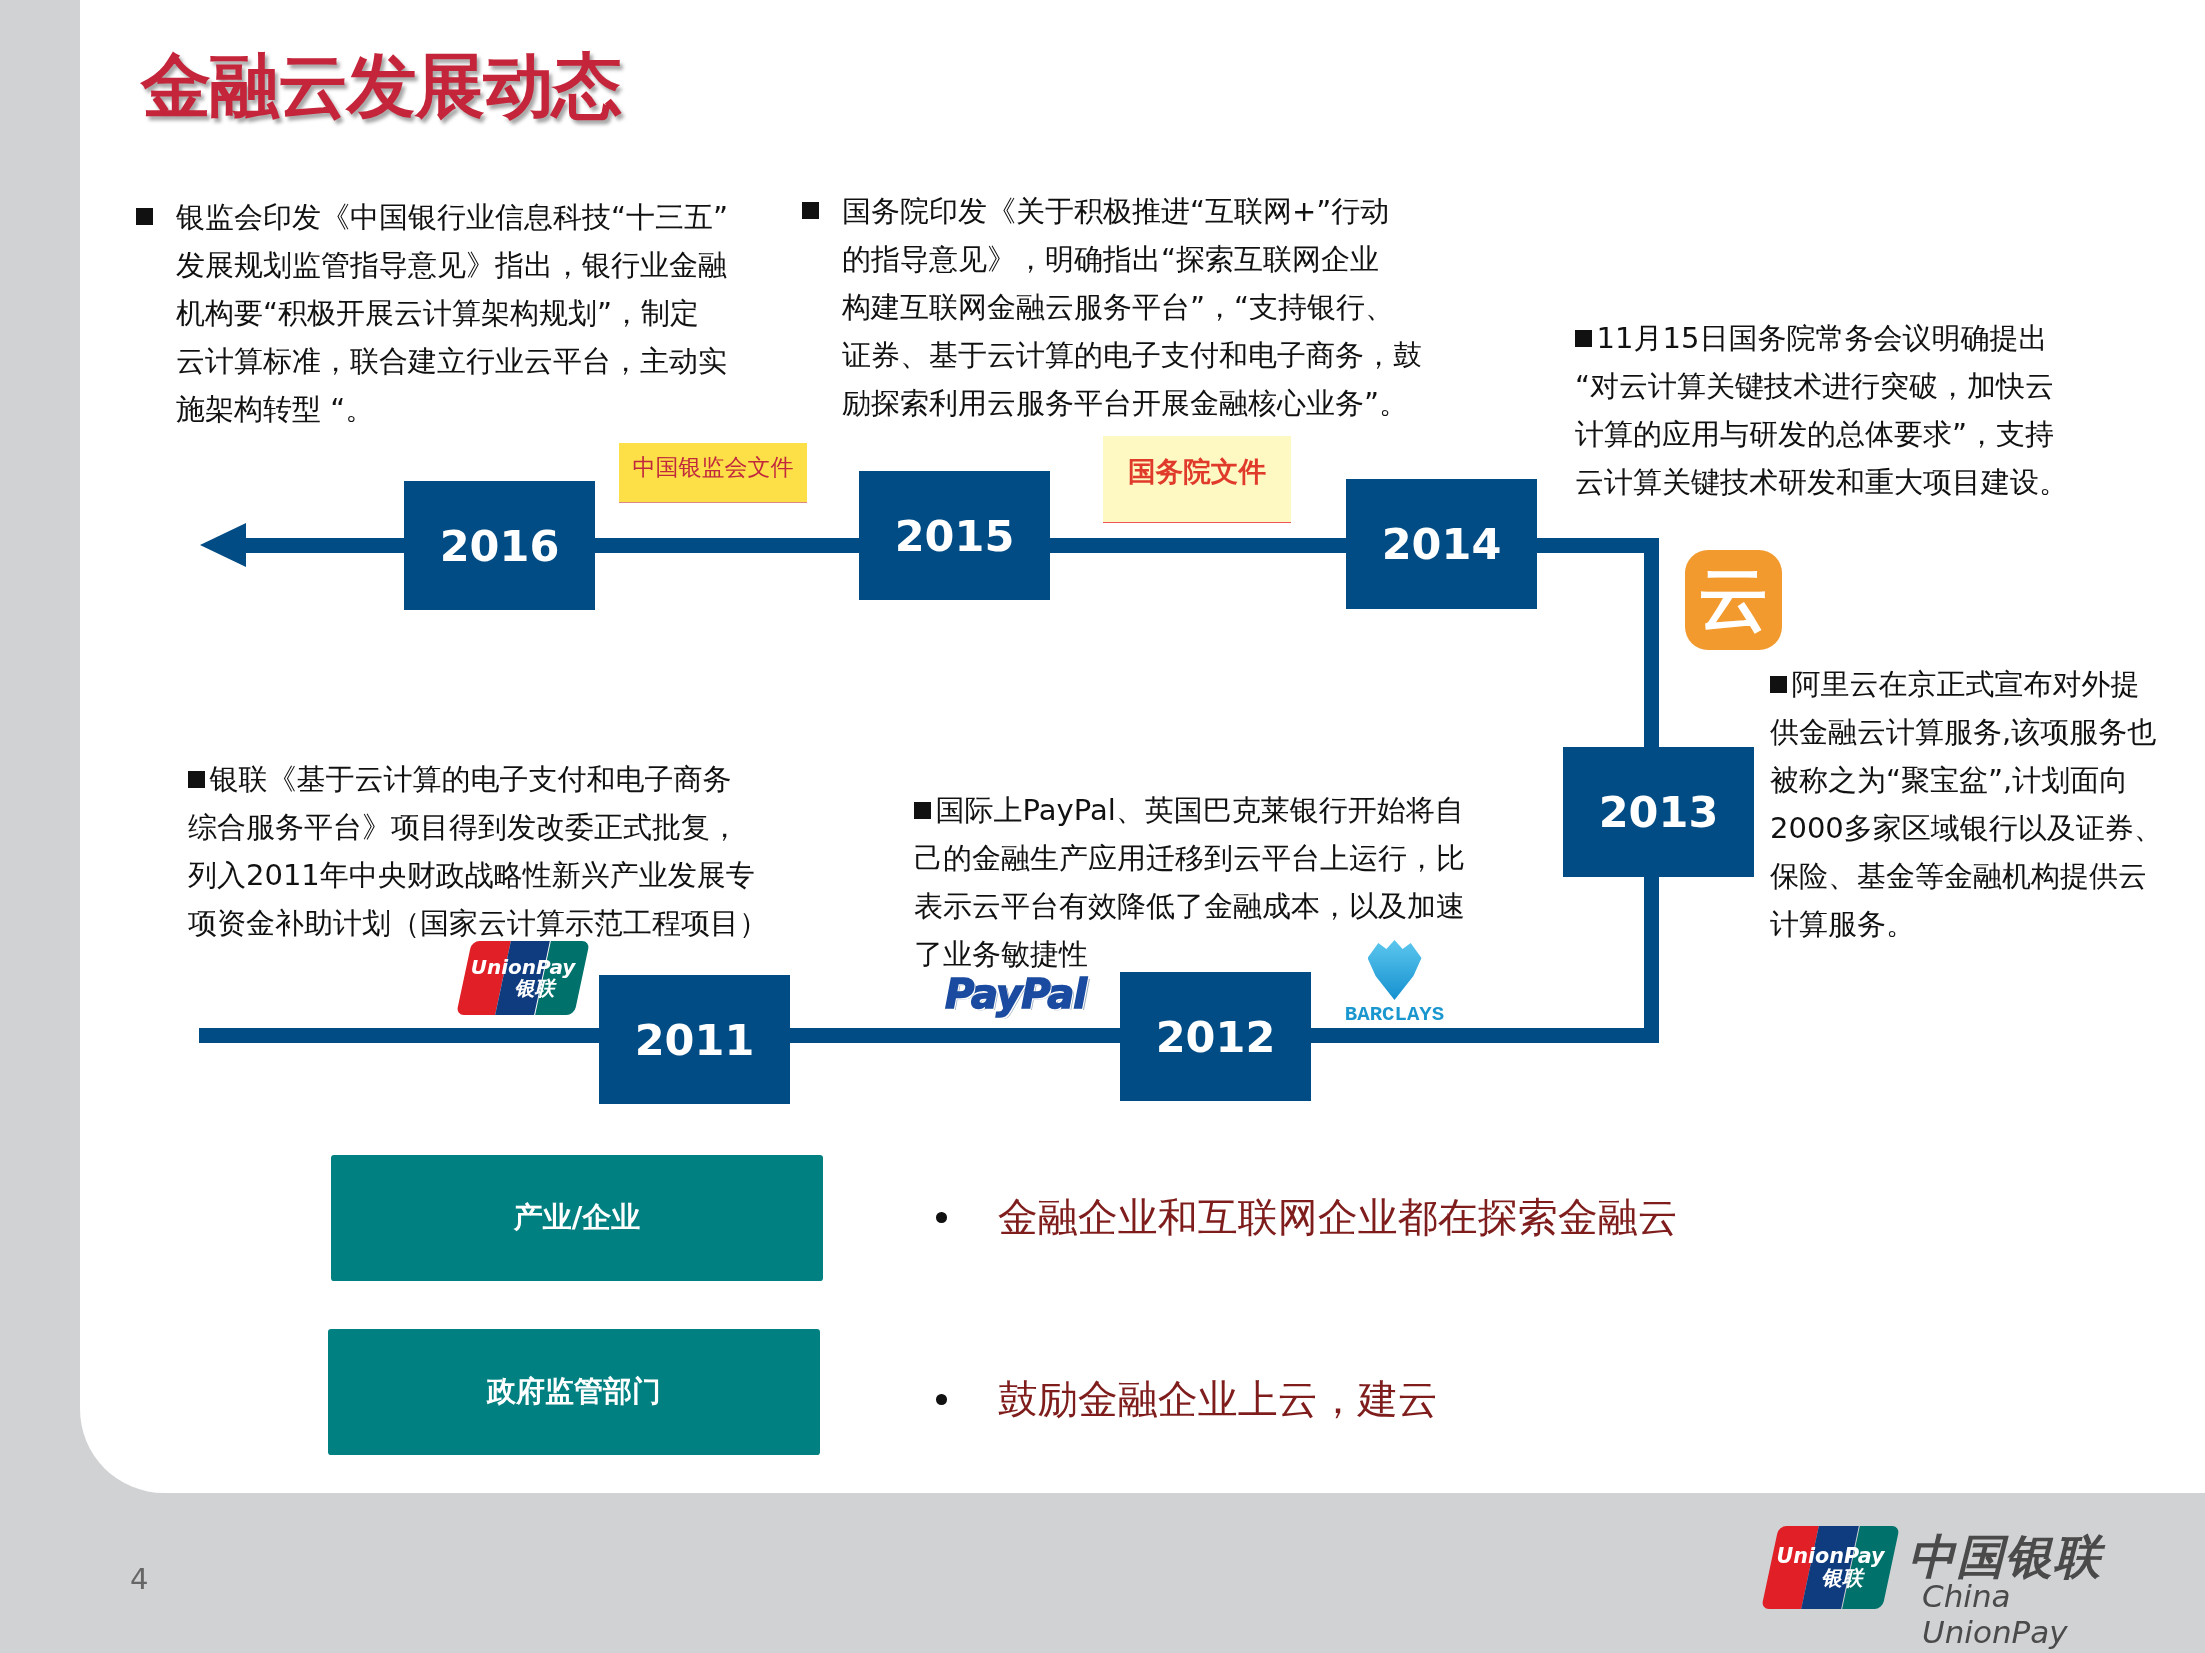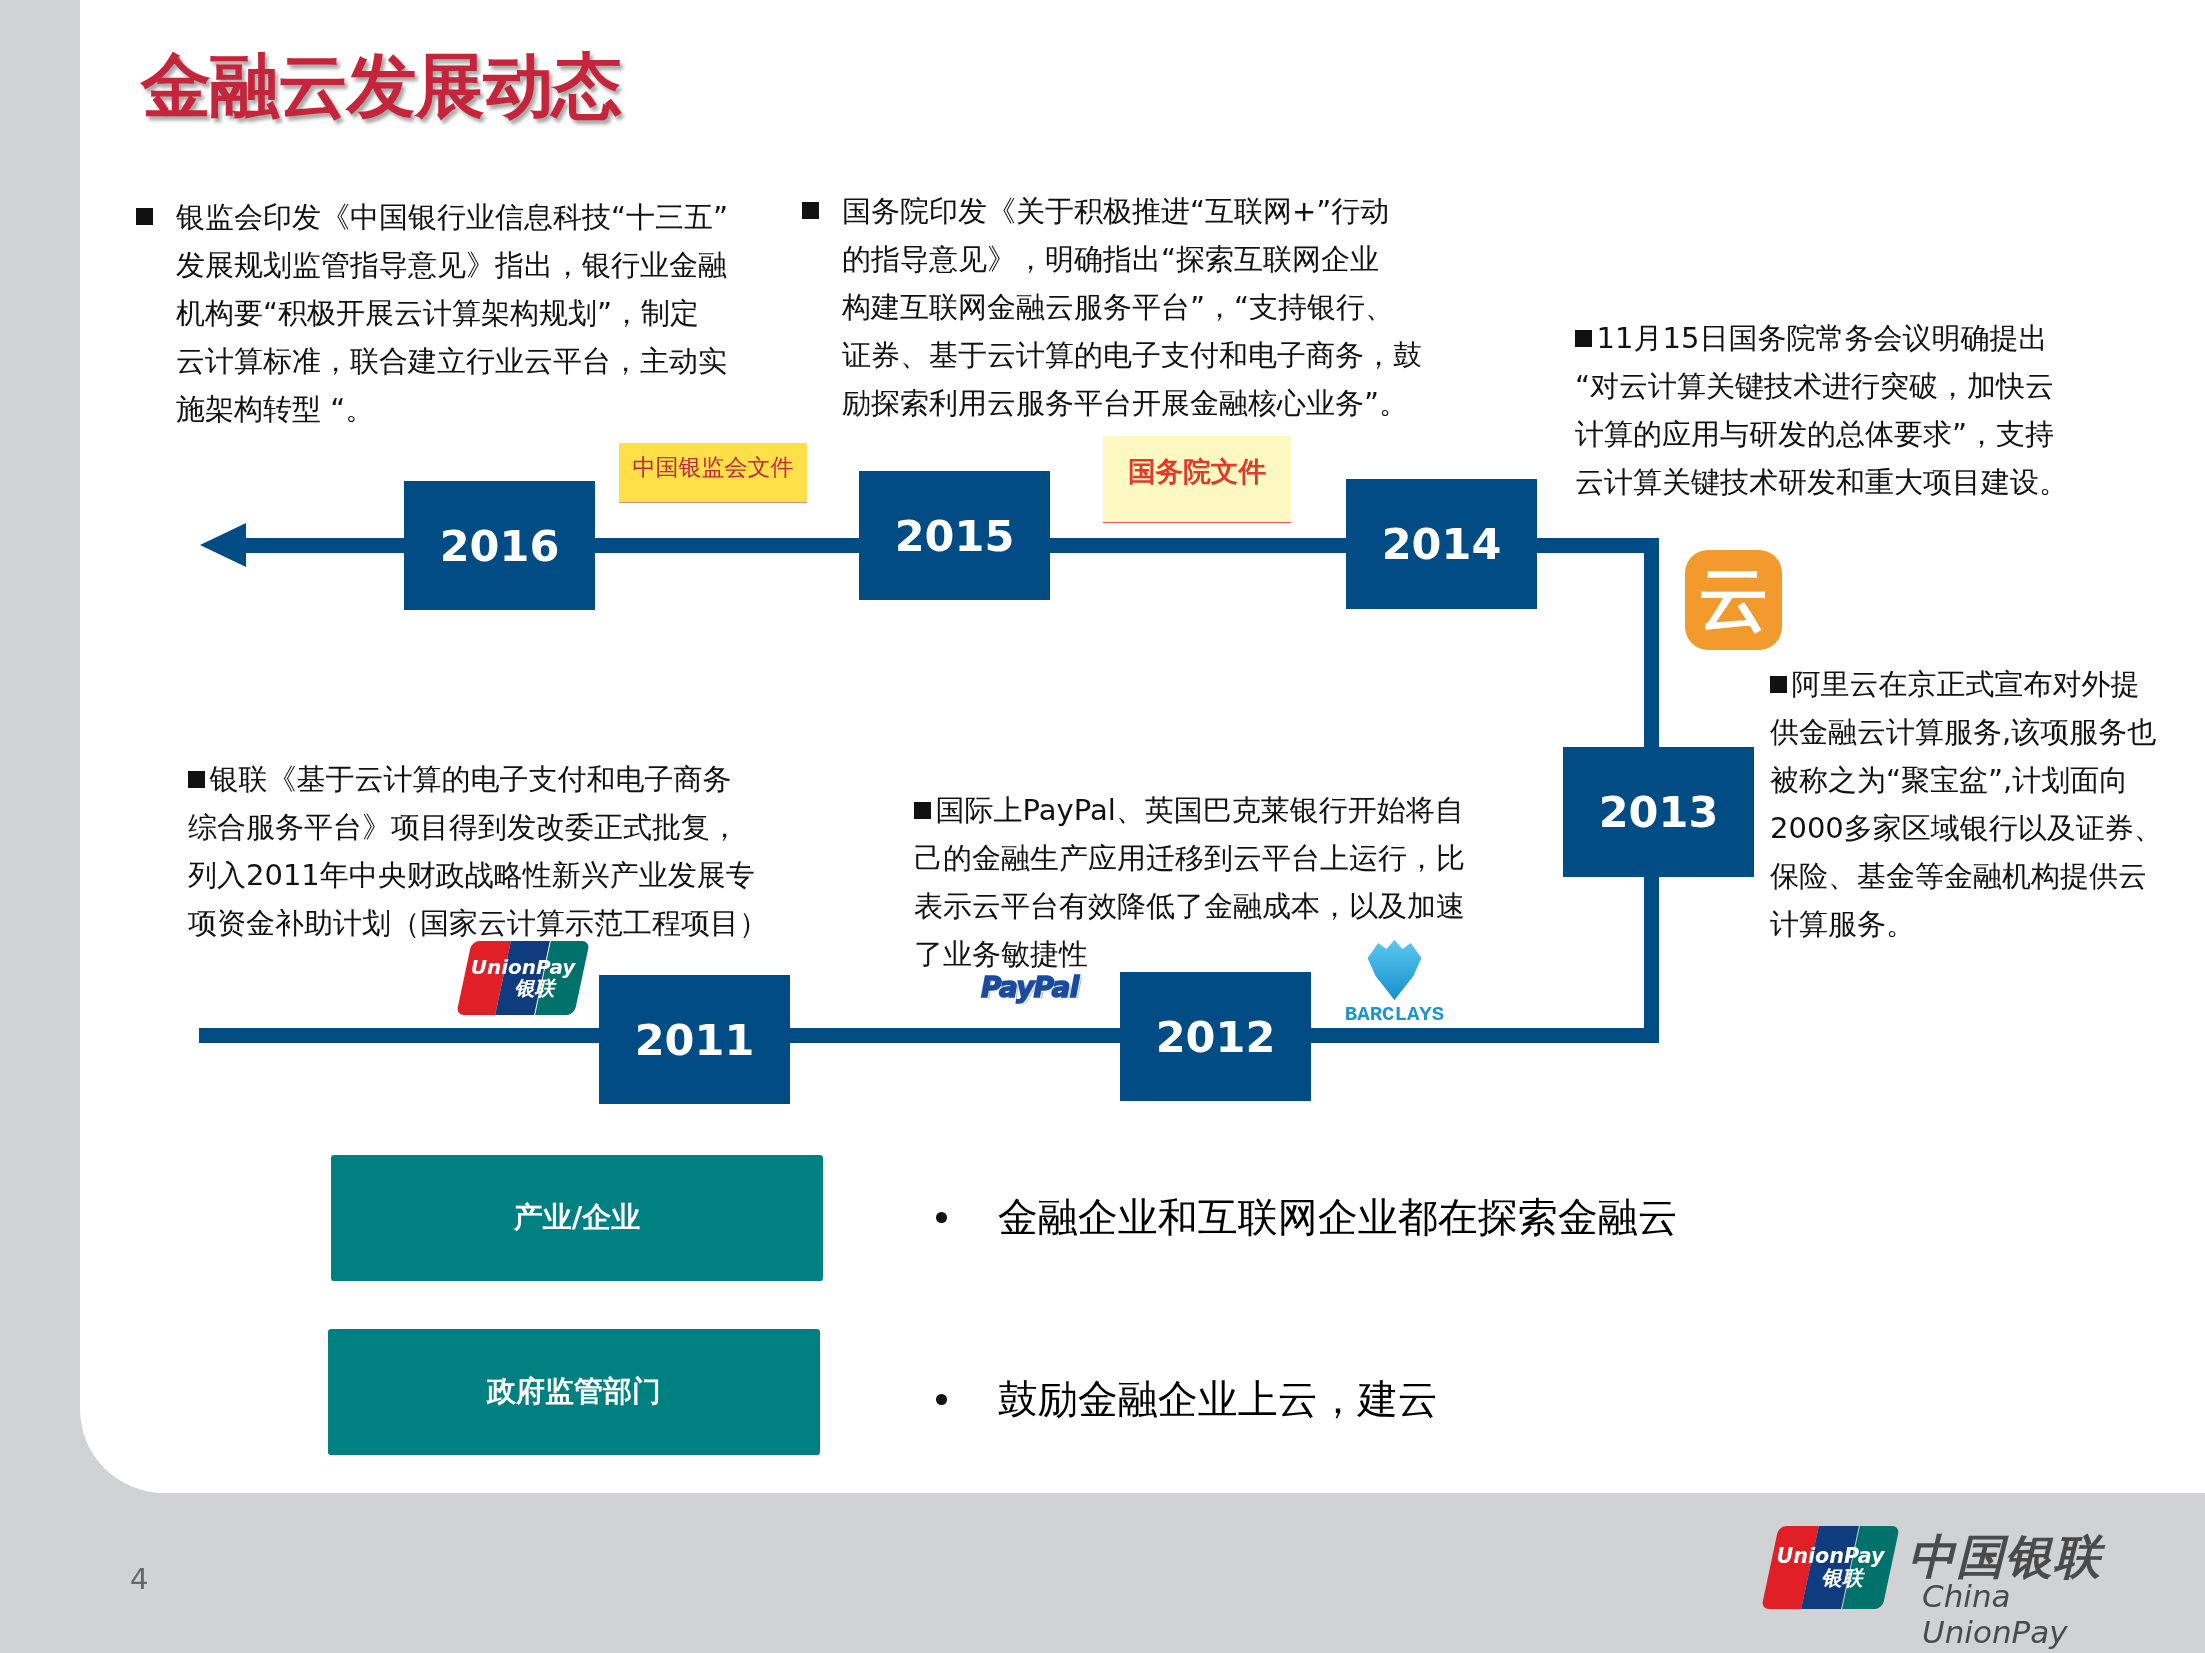--- a/index.html
+++ b/index.html
@@ -16,26 +16,26 @@
   .arrow { position:absolute; left:200px; top:523px; width:0; height:0; border-top:22px solid transparent; border-bottom:22px solid transparent; border-right:46px solid #014c84; }
   .doc { position:absolute; background:#fde047; border-bottom:1.5px solid #d88; display:flex; align-items:flex-start; justify-content:center; padding-top:9.2px; font-family:"DejaVu Serif","Liberation Serif",serif; color:#c0283e; }
   .doc2 { background:#fef9c3; border-bottom:1.5px solid #e55; color:#e03a2a; font-weight:bold; font-family:"DejaVu Sans",sans-serif; }
   .aliyun { position:absolute; left:1685px; top:550px; width:97px; height:100px; background:#f39a2e; border-radius:23px; display:flex; align-items:center; justify-content:center; color:#fff; font-size:70px; font-weight:bold; }
   .up-logo { position:absolute; display:flex; }
   .up-logo .stripe { flex:1; transform:skewX(-12deg); }
   .up-logo .s1 { background:#e01f26; border-radius:7.7px 0 0 7.7px; }
   .up-logo .s2 { background:#0f3c7f; }
   .up-logo .s3 { background:#00716b; border-radius:0 7.7px 7.7px 0; }
   .up-logo .lbl { position:absolute; inset:0; display:flex; flex-direction:column; align-items:center; justify-content:center; color:#fff; font-weight:bold; font-style:italic; line-height:1.05; }
-  .paypal { position:absolute; left:945px; top:971px; font-size:28px; font-weight:bold; font-style:italic; color:#1a4ba0; -webkit-text-stroke:1.5px #1a4ba0; text-shadow:1.5px 1.5px 0 #fff, 2.3px 2.3px 0 #9ab; letter-spacing:-0.8px;margin-left:36px; }
+  .paypal { position:absolute; left:945px; top:971px; font-size:40px; font-weight:bold; font-style:italic; color:#1a4ba0; -webkit-text-stroke:1.5px #1a4ba0; text-shadow:1.5px 1.5px 0 #fff, 2.3px 2.3px 0 #9ab; letter-spacing:-0.8px; }
   .barclays { position:absolute; left:1343px; top:940px; width:103px; height:90px; text-align:center; }
   .barclays .eagle { width:54px; height:60px; margin:0 auto; background:linear-gradient(#5cc7ee,#1590cf); clip-path:polygon(50% 0,65% 15%,80% 5%,100% 30%,85% 60%,50% 100%,15% 60%,0 30%,20% 5%,35% 15%); }
   .barclays .name { font-family:Liberation Mono, monospace; font-size:20.7px; font-weight:bold; color:#1b97cf; margin-top:3.1px; }
   .teal { position:absolute; background:#008080; color:#fff; font-weight:bold; font-size:29px; display:flex; align-items:center; justify-content:center; border-radius:3.1px; }
-  .bul { position:absolute; font-size:40px; color:#000000; display:flex; align-items:center; }
+  .bul { position:absolute; font-size:40px; color:#7f1d1d; display:flex; align-items:center; }
   .bul .dot { width:10.7px; height:10.7px; background:#111; border-radius:50%; margin-right:51px; }
   .pnum { position:absolute; left:130px; top:1562px; font-size:29px; color:#666; }
   .foot-logo { position:absolute; left:1770px; top:1526px; width:352px; height:87px; }
   .foot-logo .cn { position:absolute; left:138px; top:0; font-size:47px; font-weight:bold; font-style:italic; color:#4a4a4a; letter-spacing:1.5px; }
   .foot-logo .en { position:absolute; left:152px; top:52px; font-size:31px; font-style:italic; color:#4a4a4a; }
 </style>
 </head>
 <body>
 
 <div class="card"></div>

